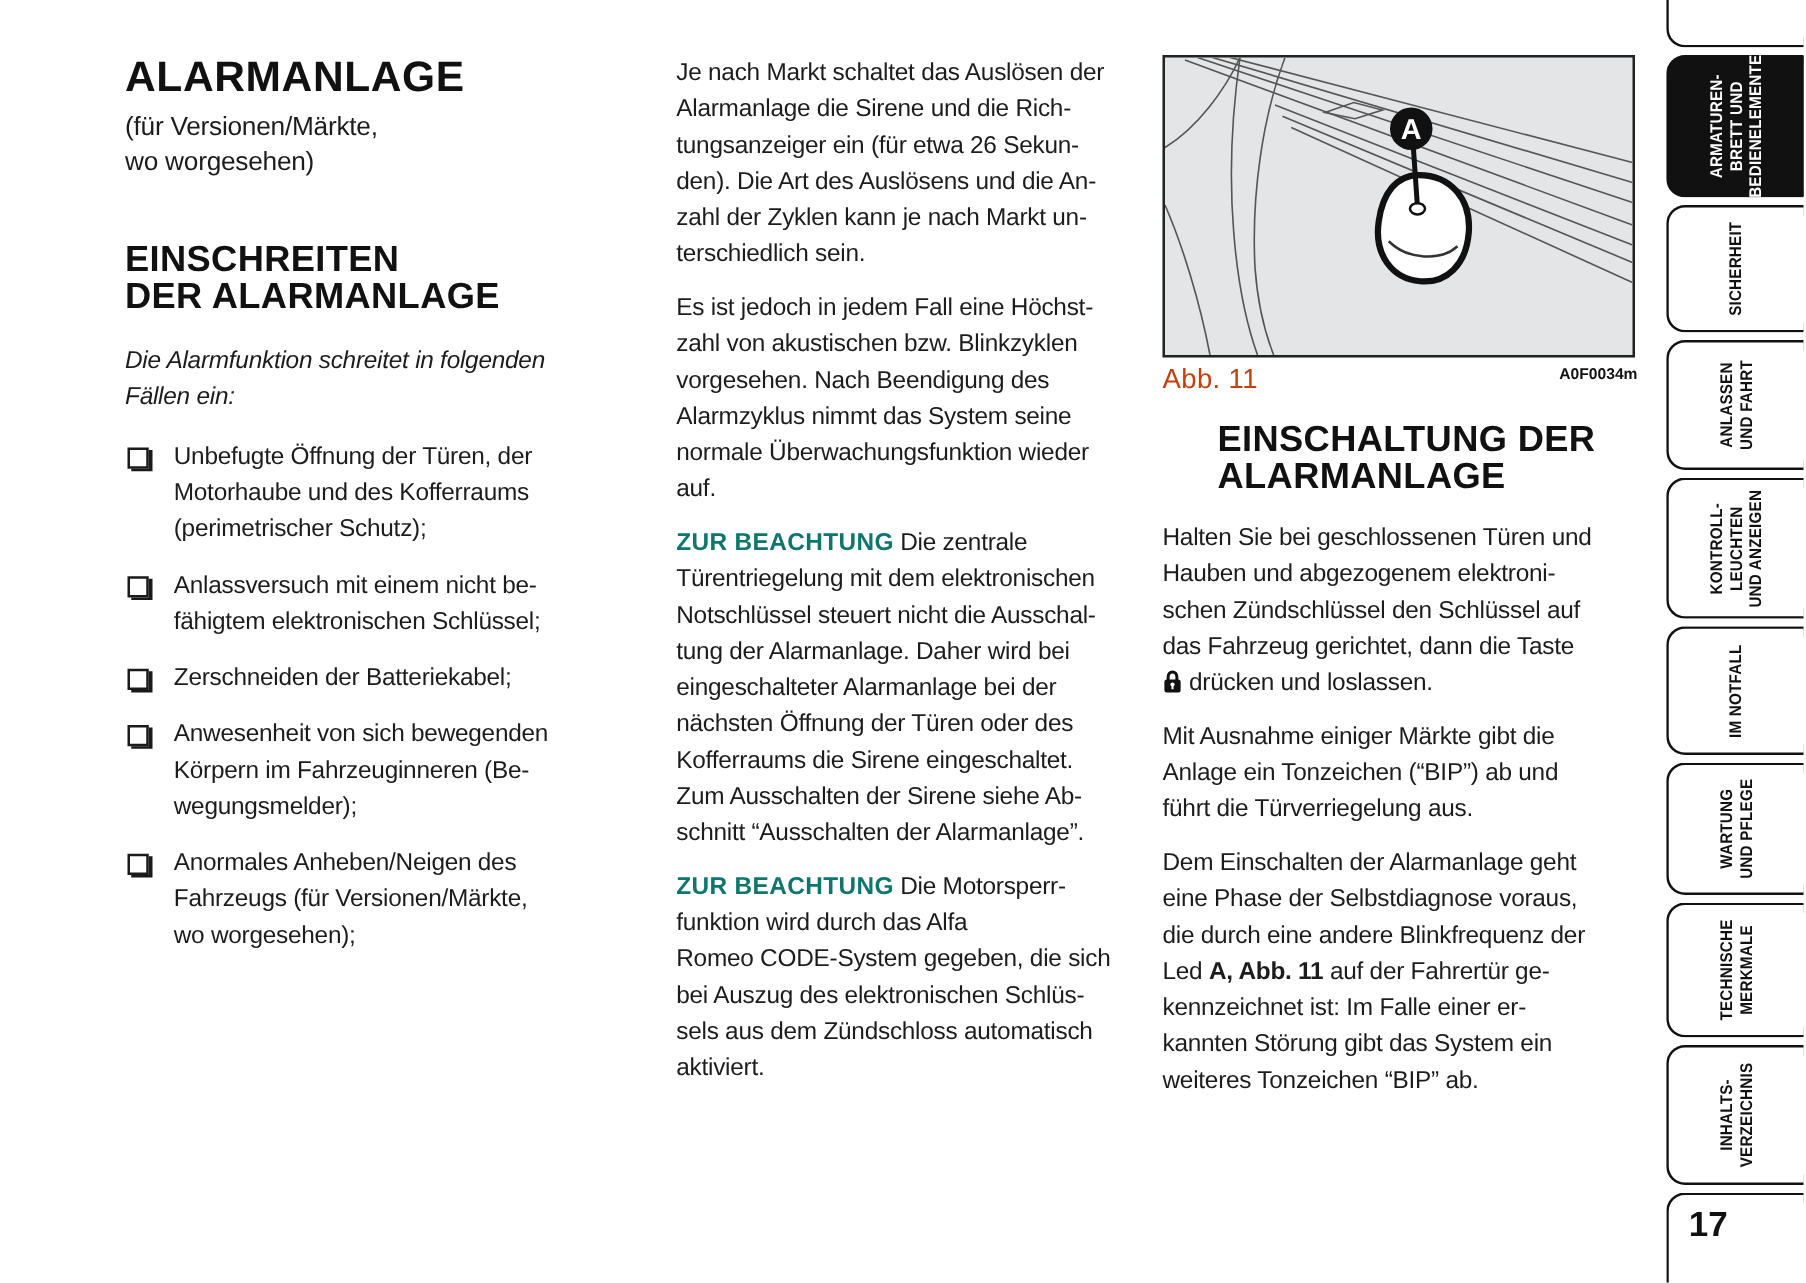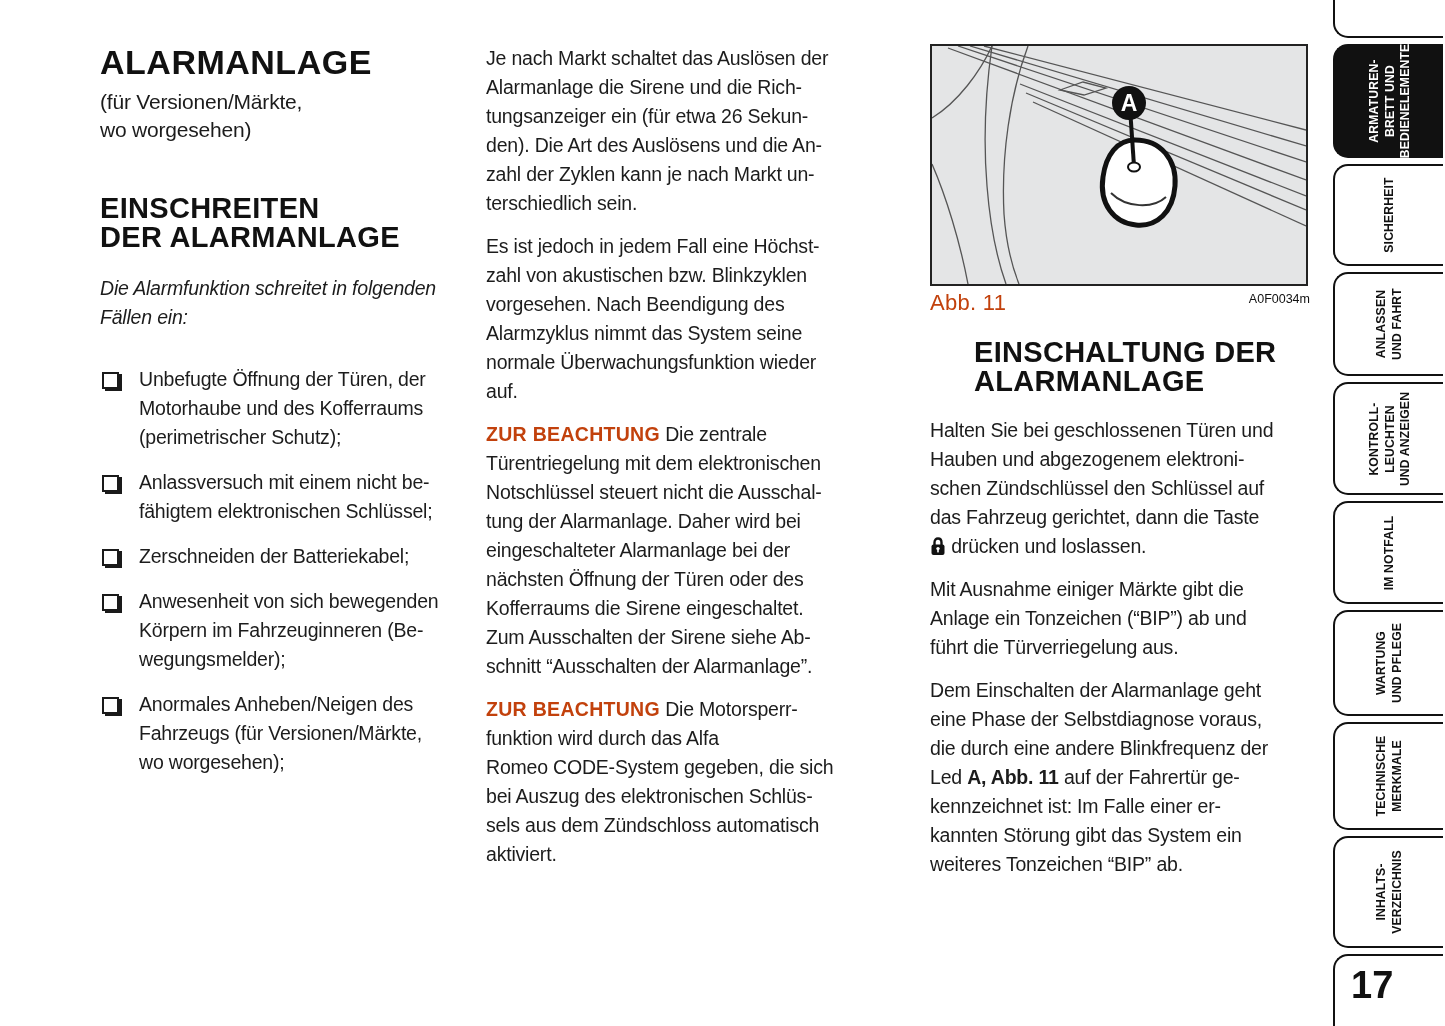--- a/index.html
+++ b/index.html
@@ -12,43 +12,43 @@
   .pre{white-space:pre-line;}
   .body-text{font-size:19.5px;line-height:29px;letter-spacing:-0.2px;color:#1c1c1c;}
 
   
   #col-left{left:100px;width:380px;}
   .page-title{font-size:34px;line-height:36px;font-weight:800;letter-spacing:0.5px;color:#111;}
   .subtitle{font-size:21px;line-height:28px;margin-top:8px;}
   .section-heading{font-size:29px;line-height:29px;font-weight:800;letter-spacing:0.3px;color:#111;}
   #col-left .section-heading{margin-top:50px;}
   .intro{margin-top:22px;font-style:italic;}
-  .bullet-list{margin-top:33px;}
+  .bullet-list{margin-top:19px;}
   .bullet-item{display:flex;margin-bottom:16px;}
   .bullet-icon{
     flex:0 0 auto;width:13px;height:13px;margin:7px 6px 0 2px;
     background:#fff;border:2.5px solid #1a1a1a;
     box-shadow:3px 2px 0 #1a1a1a;margin-right:20px;
   }
   .outro{margin-top:8px;}
 
   
-  #col-mid{left:486px;width:382px;}
+  #col-mid{left:541px;width:382px;}
   #col-mid p{margin:0 0 14px 0;}
-  .note-label{font-weight:800;letter-spacing:0.3px;color:#c2410c;}
+  .note-label{font-weight:800;letter-spacing:0.3px;color:#0f766e;}
 
   
   #col-right{left:930px;width:380px;}
   .figure-frame{
     width:374px;height:238px;border:2px solid #222;
     background:#e4e5e6;overflow:hidden;
   }
   .figure-caption-row{display:flex;justify-content:space-between;align-items:flex-start;margin-top:4px;}
   .figure-caption{font-size:22px;letter-spacing:0.3px;color:#c2410c;}
-  .figure-code{font-size:12.5px;font-weight:400;margin-top:2px;color:#111;margin-left:34px;}
+  .figure-code{font-size:12.5px;font-weight:700;margin-top:2px;color:#111;margin-left:34px;}
   #col-right .section-heading{margin-top:22px;margin-left:44px;}
   #col-right p{margin:0 0 14px 0;}
   .lock-icon{display:inline-block;vertical-align:-3px;}
   .inline-bold{font-weight:800;}
 
   
   #sidebar{position:absolute;top:0;right:0;width:112px;height:1026px;}
   .tab{
     position:absolute;left:0;width:110px;background:#fff;
     border:2px solid #111;border-right:none;border-radius:15px 0 0 15px;
@@ -60,21 +60,21 @@
     transform:translate(-50%,-50%) rotate(-90deg) scaleX(0.9);
     font-size:13.5px;font-weight:800;line-height:1.16;letter-spacing:0.2px;
     white-space:pre;text-align:center;color:#111;
   }
   .tab.active .tab-label{color:#fff;}
   .pagenum-box{
     position:absolute;left:0;top:954px;width:110px;height:140px;background:#fff;
     border:2px solid #111;border-right:none;border-bottom:none;border-radius:15px 0 0 0;
     box-sizing:border-box;
   }
-  .pagenum{font-size:38px;font-weight:800;color:#111;margin:8px 0 0 16px;display:inline-block;}
+  .pagenum{font-size:28px;font-weight:800;color:#111;margin:8px 0 0 16px;display:inline-block;}
 </style>
 </head>
 <body>
 
 <div id="col-left" class="col">
   <div class="page-title">ALARMANLAGE</div>
   <div class="subtitle body-text pre">(für Versionen/Märkte,
 wo worgesehen)</div>
   <div class="section-heading pre">EINSCHREITEN
 DER ALARMANLAGE</div>

